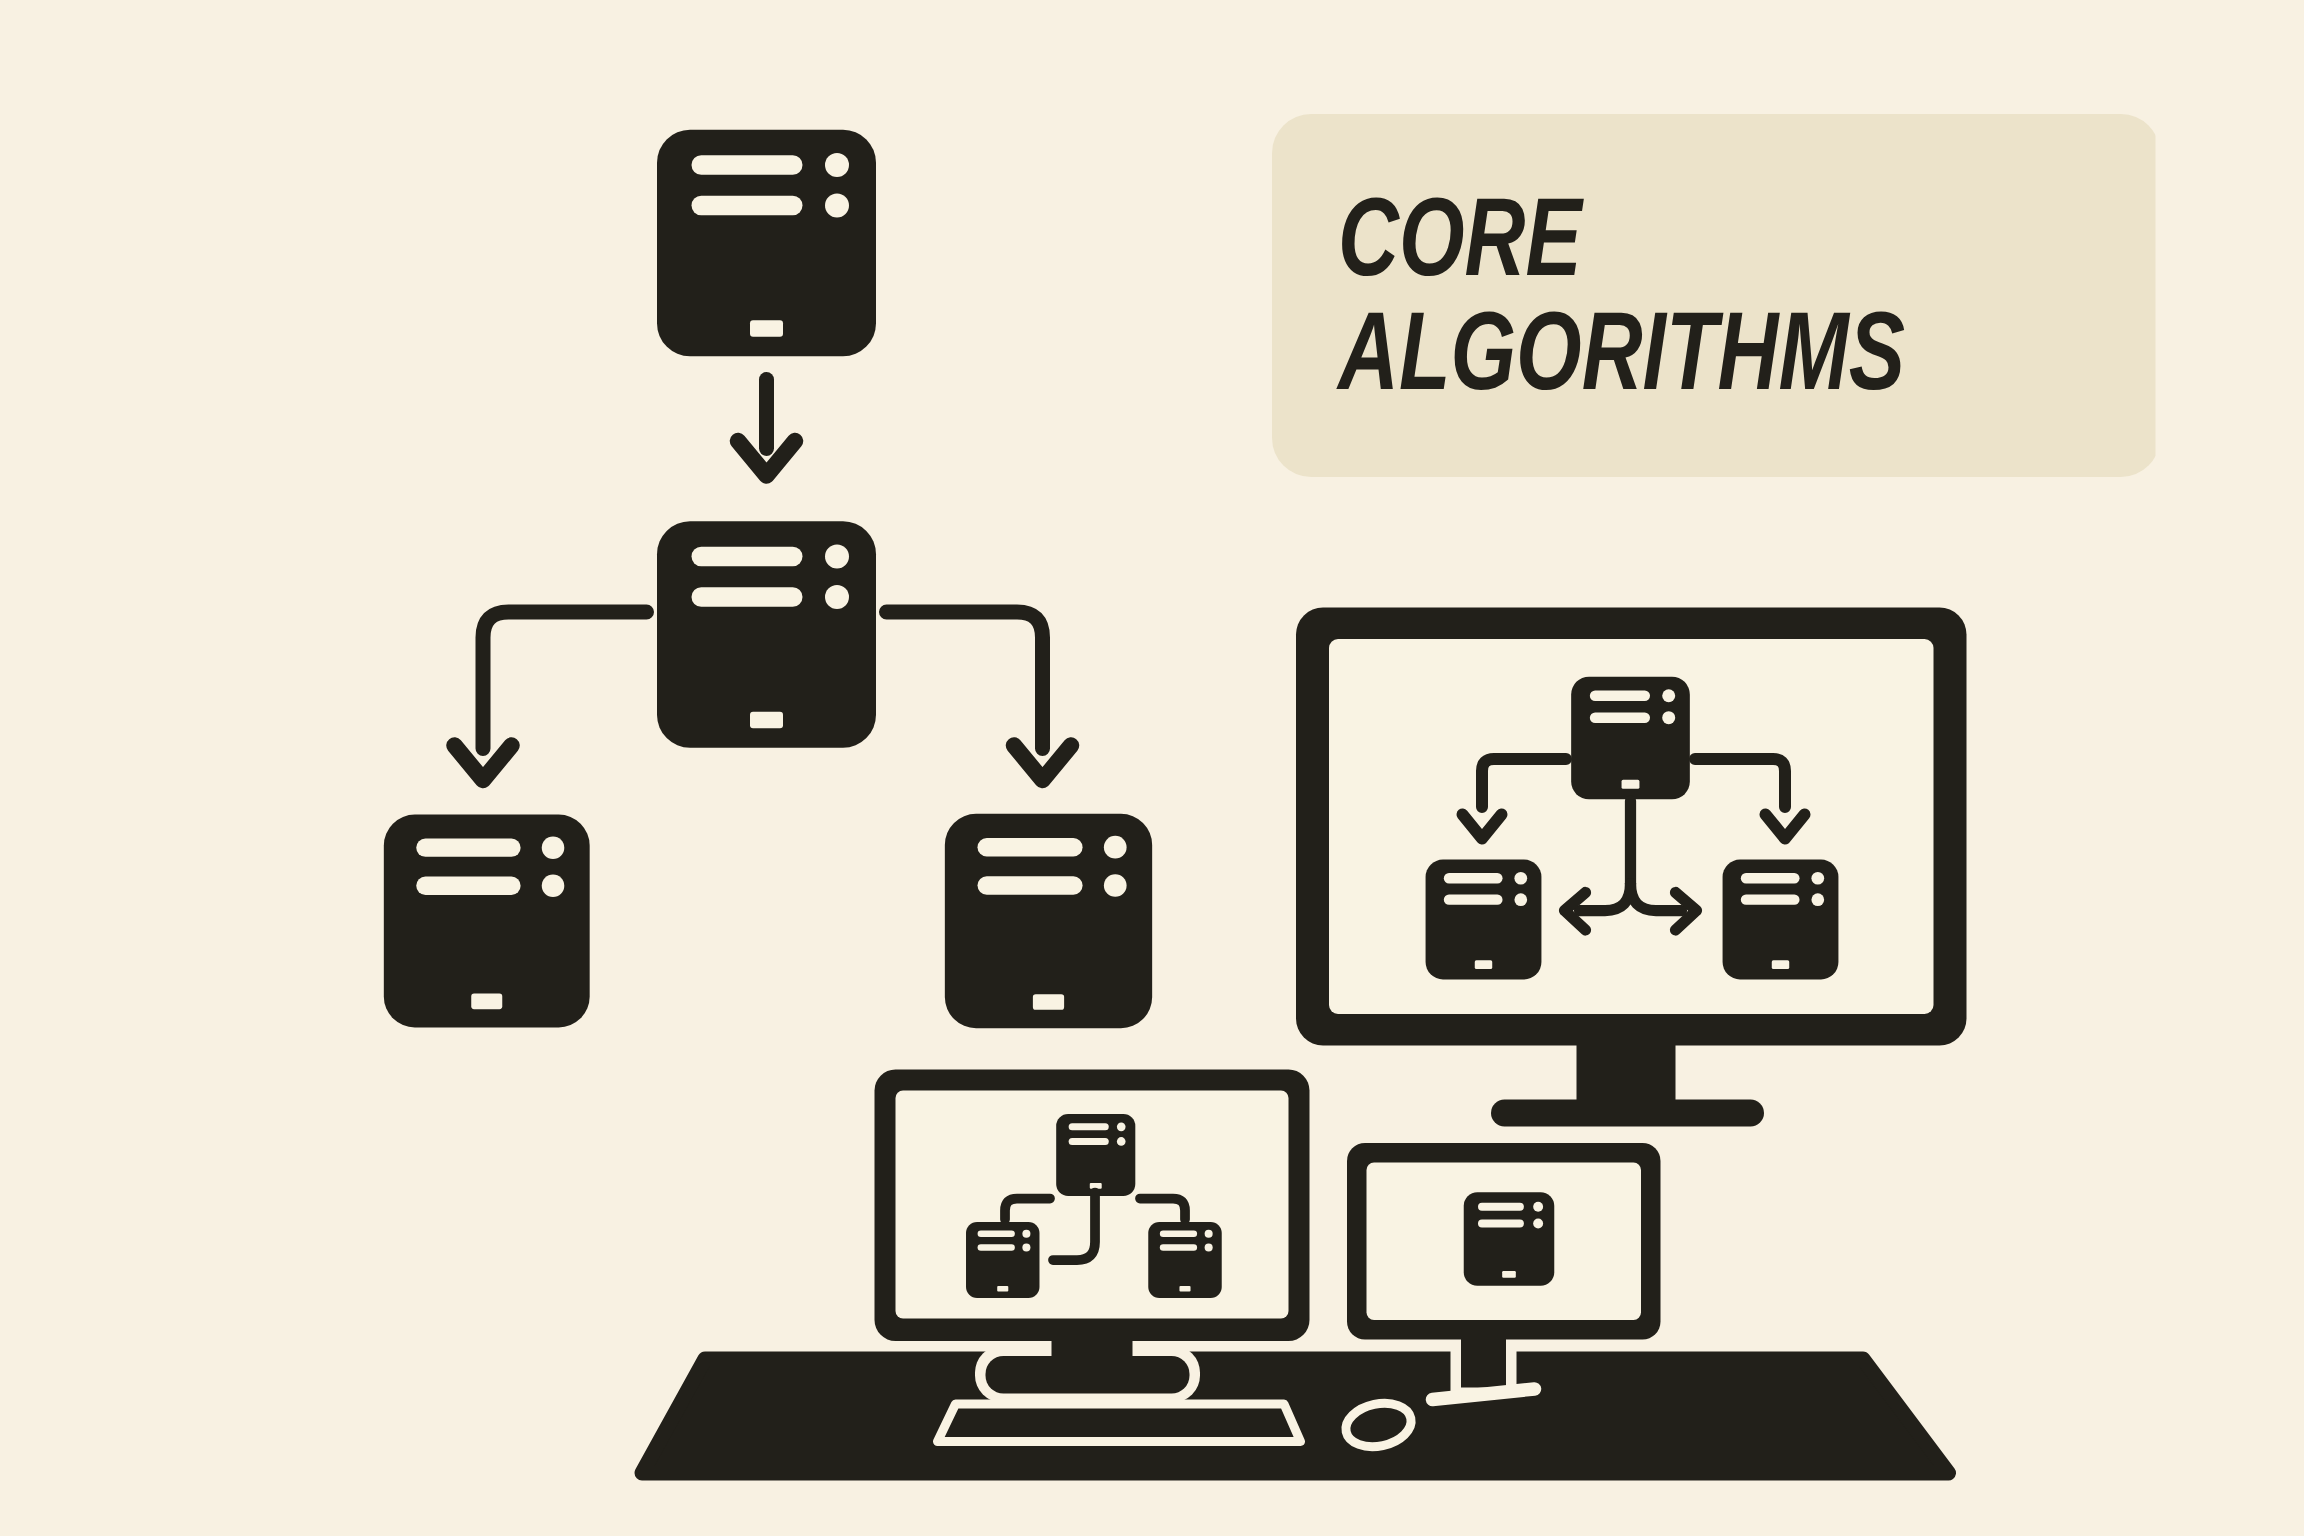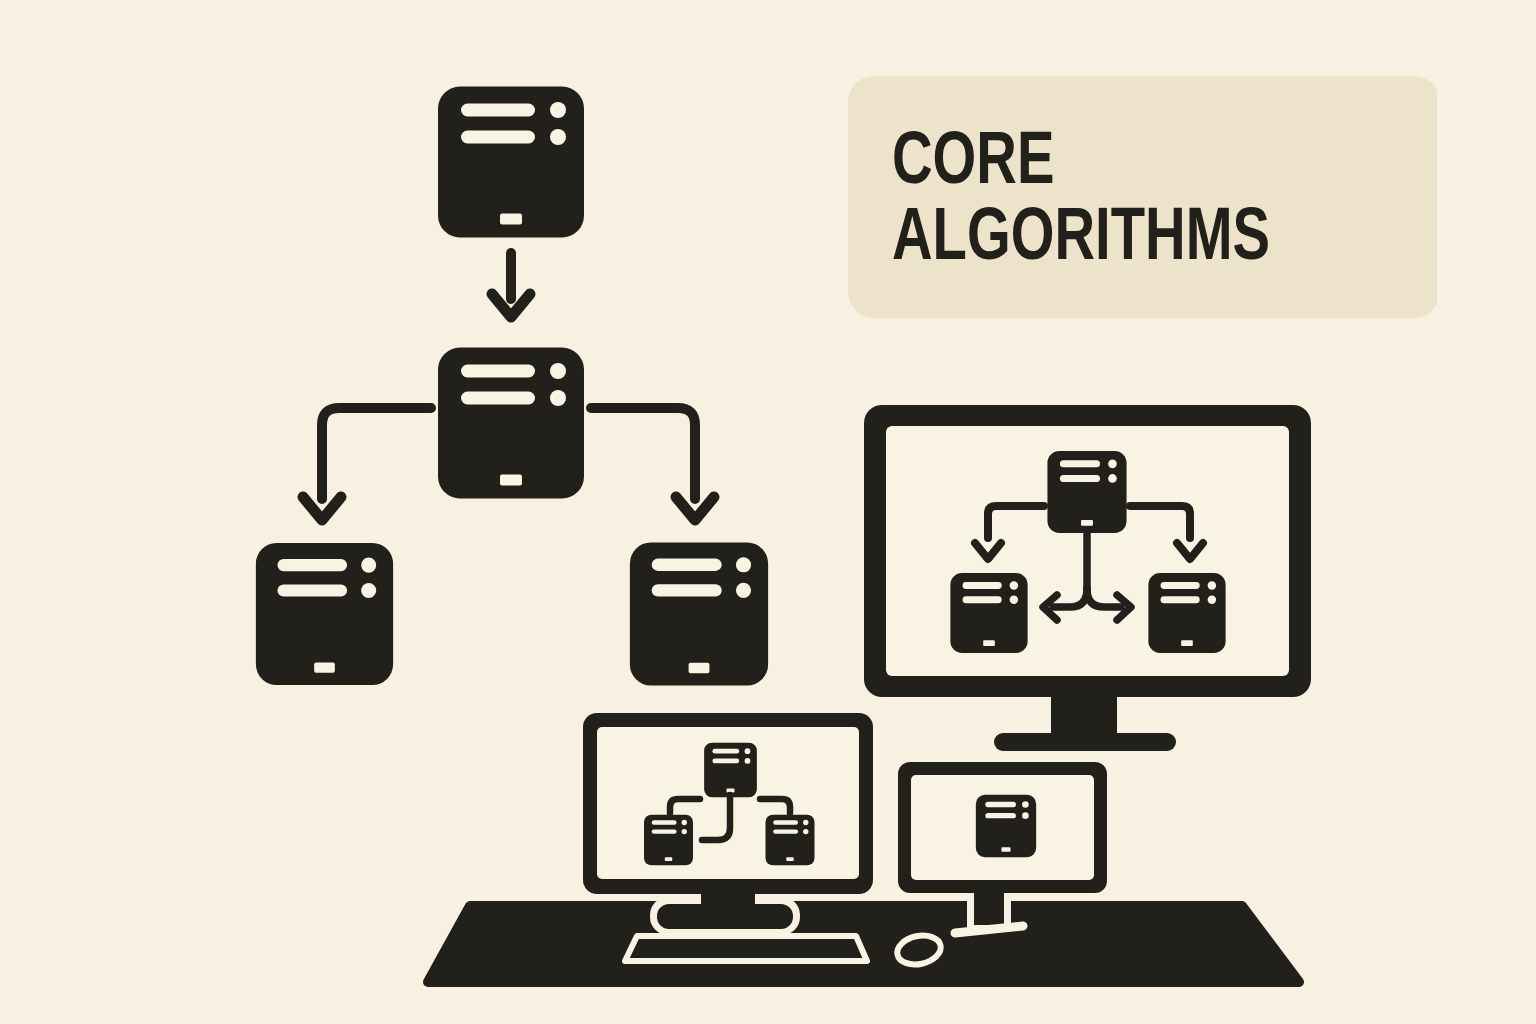--- a/index.html
+++ b/index.html
@@ -6,20 +6,21 @@
     --background:#f8f1e2;
     --panel:#ece3ca;
     --ink:#22201a;
     --screen:#f9f3e3;
   }
   html,body{margin:0;padding:0;background:var(--background);}
   .canvas{
     position:relative;width:1437px;height:1024px;overflow:hidden;
     background:var(--background);
     font-family:"Liberation Sans", sans-serif;
+    font-style:italic;
   }
   .art{position:absolute;left:0;top:0;}
   .ink{fill:var(--ink);}
   .lite{fill:var(--screen);}
   .halo{fill:var(--background);}
   .arrow{fill:none;stroke:var(--ink);stroke-linecap:round;stroke-linejoin:round;}
   .cream-stroke{stroke:var(--screen);}
   .title-card{
     position:absolute;left:848px;top:76px;width:592px;height:242px;
     background:var(--panel);border-radius:26px;

